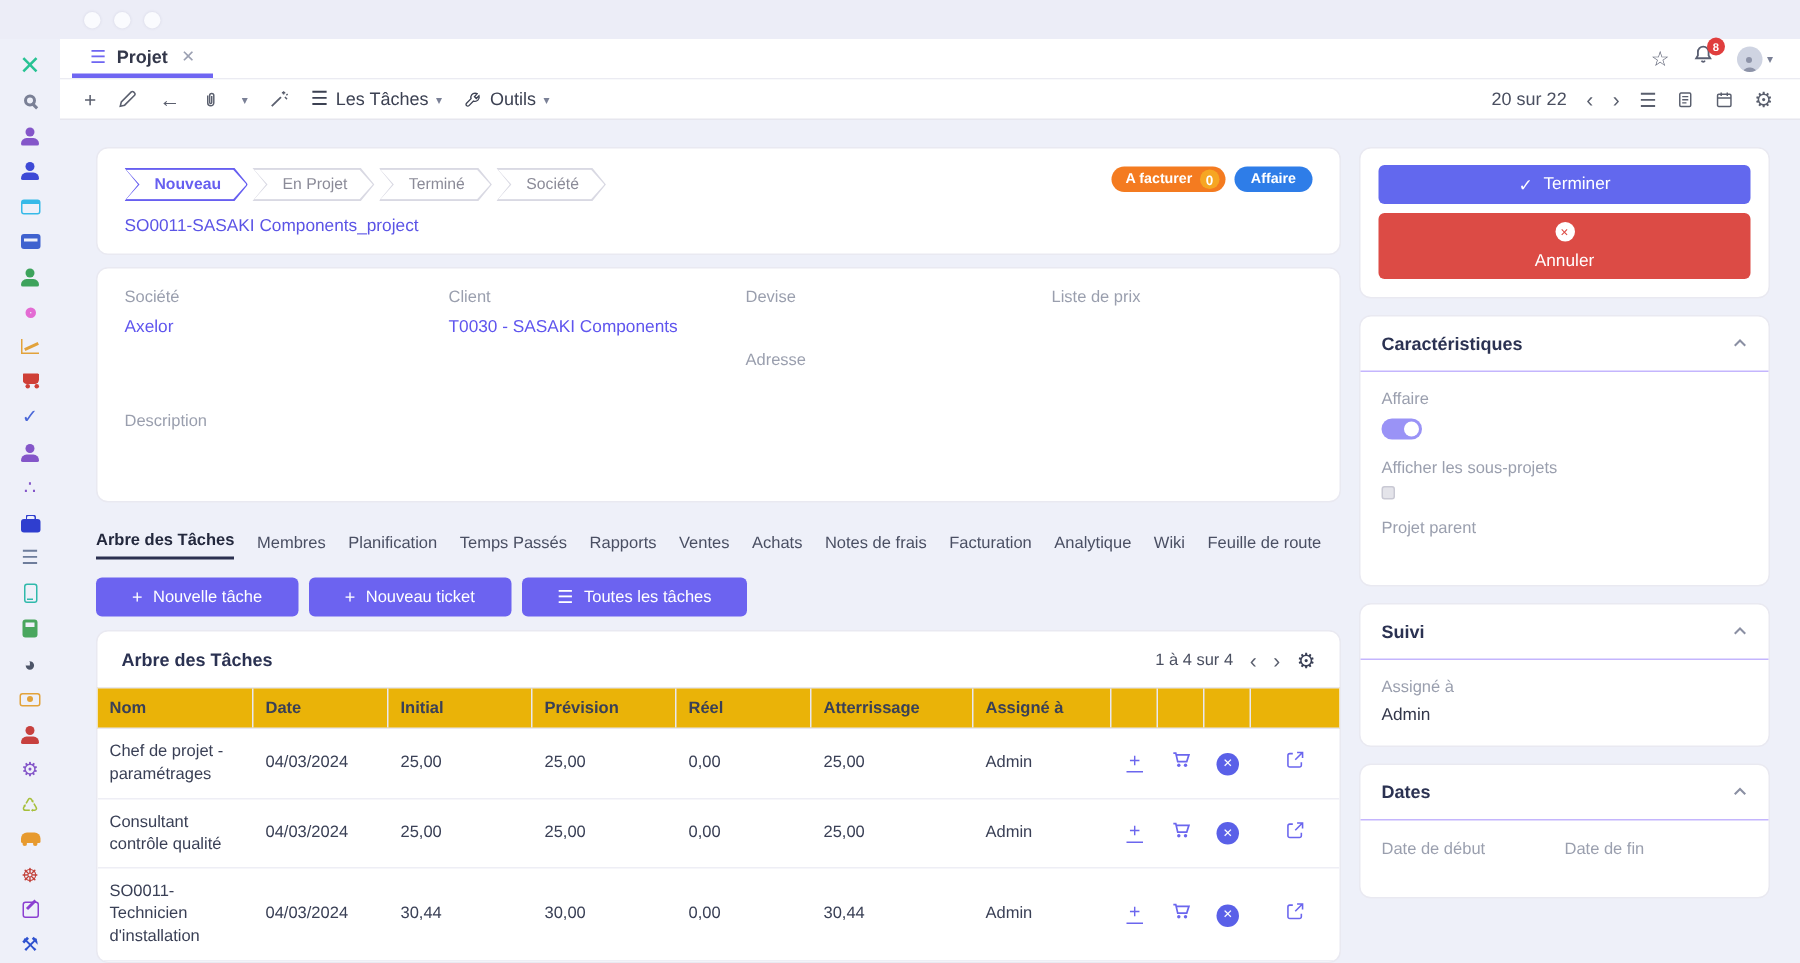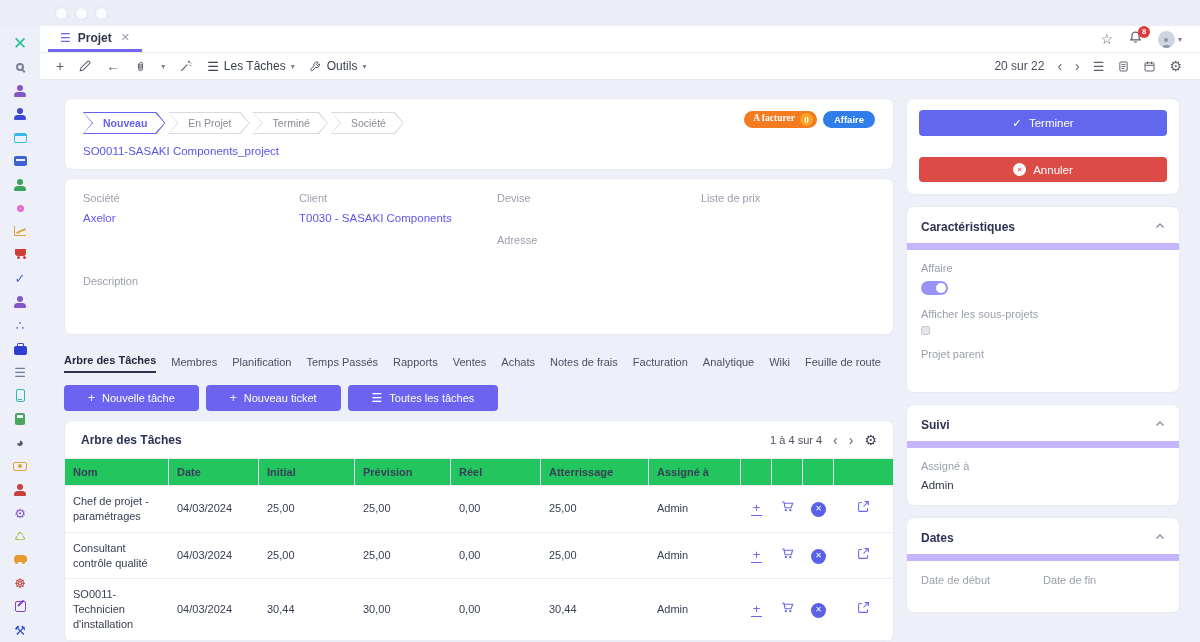--- a/index.html
+++ b/index.html
@@ -80,21 +80,21 @@
 
   
   .status-card { padding:13px 18px 12px; position:relative; }
   .pills { display:flex; gap:3px;align-items:center; }
   .pill { background:#d9d9e3; clip-path:polygon(0 0, calc(100% - 9px) 0, 100% 50%, calc(100% - 9px) 100%, 0 100%, 9px 50%); cursor:pointer; }
   .pill-in { display:block; margin:1px; clip-path:polygon(0 0, calc(100% - 9px) 0, 100% 50%, calc(100% - 9px) 100%, 0 100%, 9px 50%);
     background:#fff; font-size:10.5px; color:#8b8b98; padding:4px 17px 4px 19px; white-space:nowrap; }
   .pill.active { background:#675ff0; }
   .pill.active .pill-in { color:#675ff0; font-weight:bold; }
   .hdr-badges { position:absolute; right:18px; top:12px; display:flex; gap:6px; align-items:center; }
-  .badge-orange { background:#f47b20; color:#fff; border-radius:10px; font-size:9.5px; font-weight:bold; padding:2px 4px 2px 9px; display:flex; gap:5px;font-family:Liberation Serif, serif; }
+  .badge-orange { background:#f47b20; color:#fff; border-radius:10px; font-size:9.5px; font-weight:bold; padding:2px 4px 2px 9px; display:flex; align-items:center; gap:5px; }
   .badge-orange .cnt { background:#f6a623; width:13px; height:13px; border-radius:50%; display:flex; align-items:center; justify-content:center; font-size:9px; }
   .badge-blue { background:#2e7de8; color:#fff; border-radius:10px; font-size:9.5px; font-weight:bold; padding:3px 11px; }
   .rec-title { margin-top:11px; font-size:11.5px; color:#5b54e6; }
 
   
   .fields-card { margin-top:8px; padding:13px 18px; height:157px; display:grid;
     grid-template-columns:214px 196px 202px 1fr; grid-template-rows:42px 41px 1fr; column-gap:2px; }
   .fld .lbl { font-size:11px; color:#9a9fae; }
   .fld .val { font-size:11.5px; color:#5f55ee; margin-top:8px; cursor:pointer; }
 
@@ -109,39 +109,39 @@
     padding:6px 24px; display:flex; align-items:center; gap:7px; cursor:pointer; font-family:inherit; }
   .btn-purple .bicon { font-size:12px; }
 
   
   .table-card { margin-top:9px; flex:1; overflow:hidden; display:flex; flex-direction:column; }
   .table-head { display:flex; align-items:center; padding:11px 16px 10px; }
   .table-title { font-size:12px; font-weight:bold; color:#2b3252; }
   .table-head-right { margin-left:auto; display:flex; align-items:center; gap:11px; }
   .tpager { font-size:11px; color:#4a4f60; }
   .grid { --tcols:104px 90px 96px 96px 90px 108px 92px 31px 31px 31px 1fr; }
-  .thead { display:grid; grid-template-columns:var(--tcols); background:#22c55e; border-top:1px solid #e8e8f0; border-bottom:1px solid #e8e8f0; }
+  .thead { display:grid; grid-template-columns:var(--tcols); background:#eab308; border-top:1px solid #e8e8f0; border-bottom:1px solid #e8e8f0; }
   .th { font-size:11px; font-weight:bold; color:#3a4056; padding:7px 8px; border-right:1px solid #e8e8f0; }
   .th:last-child { border-right:none; }
   .trow { display:grid; grid-template-columns:var(--tcols); border-bottom:1px solid #eeeef5; align-items:center; cursor:pointer; }
   .td { font-size:11px; color:#3a4056; padding:8px 8px; line-height:1.35; }
   .td.acts { padding:4px 2px; text-align:center; color:#6b66ee; }
   .plusline { display:inline-block; font-size:13px; line-height:12px; padding:0 2px 1px; border-bottom:1.5px solid currentColor; cursor:pointer; }
   .cdot { display:inline-flex; width:15px; height:15px; border-radius:50%; background:#5a60e8; color:#fff; font-size:8px; align-items:center; justify-content:center; cursor:pointer; }
   .act-svg { cursor:pointer; display:inline-flex; }
 
   
   .btns-card { padding:11px 12px 12px; }
   .btn-finish { width:100%; background:#6268ee; color:#fff; border:none; border-radius:4px; font-size:11.5px;
     padding:6px 0; display:flex; align-items:center; justify-content:center; gap:7px; cursor:pointer; font-family:inherit; }
-  .btn-cancel { width:100%; margin-top:21px; background:#dc4b45; color:#fff; border:none; border-radius:4px; font-size:11.5px;
-    padding:6px 0; display:flex; align-items:center; justify-content:center; gap:7px; cursor:pointer; font-family:inherit; }
+  .btn-cancel { width:100%; margin-top:6px; background:#dc4b45; color:#fff; border:none; border-radius:4px; font-size:11.5px;
+    padding:6px 0; display:flex; align-items:center; justify-content:center; gap:7px; cursor:pointer; font-family:inherit;flex-direction:column; }
   .wdot { width:13px; height:13px; border-radius:50%; background:#fff; color:#dc4b45; font-size:7px; display:flex; align-items:center; justify-content:center; }
   .scard { margin-top:11px; }
-  .scard-h { display:flex; align-items:flex-end; padding:9px 14px; border-bottom:7px solid #c4b5fd; cursor:pointer; }
+  .scard-h { display:flex; align-items:center; padding:9px 14px; border-bottom:1px solid #c4b5fd; cursor:pointer; }
   .scard-h .t { font-size:12px; font-weight:bold; color:#2b3252; }
   .chev { margin-left:auto; color:#8a8fa3; }
   .scard-b { padding:12px 14px 14px; }
   .slbl { font-size:11px; color:#9a9fae; }
   .sval { font-size:11.5px; color:#33374a; margin-top:7px; }
   .toggle { margin-top:7px; width:27px; height:14px; border-radius:7px; background:#9a93f6; position:relative; cursor:pointer; }
   .toggle::after { content:""; position:absolute; right:2px; top:2px; width:10px; height:10px; border-radius:50%; background:#fff; }
   .mini-check { margin-top:6px; width:9px; height:9px; background:#e4e4ea; border:1px solid #c9c9d4; border-radius:2px; cursor:pointer; }
   .mt12 { margin-top:13px; }
   .dates-b { display:grid; grid-template-columns:1fr 1fr; padding:13px 14px 26px; }

